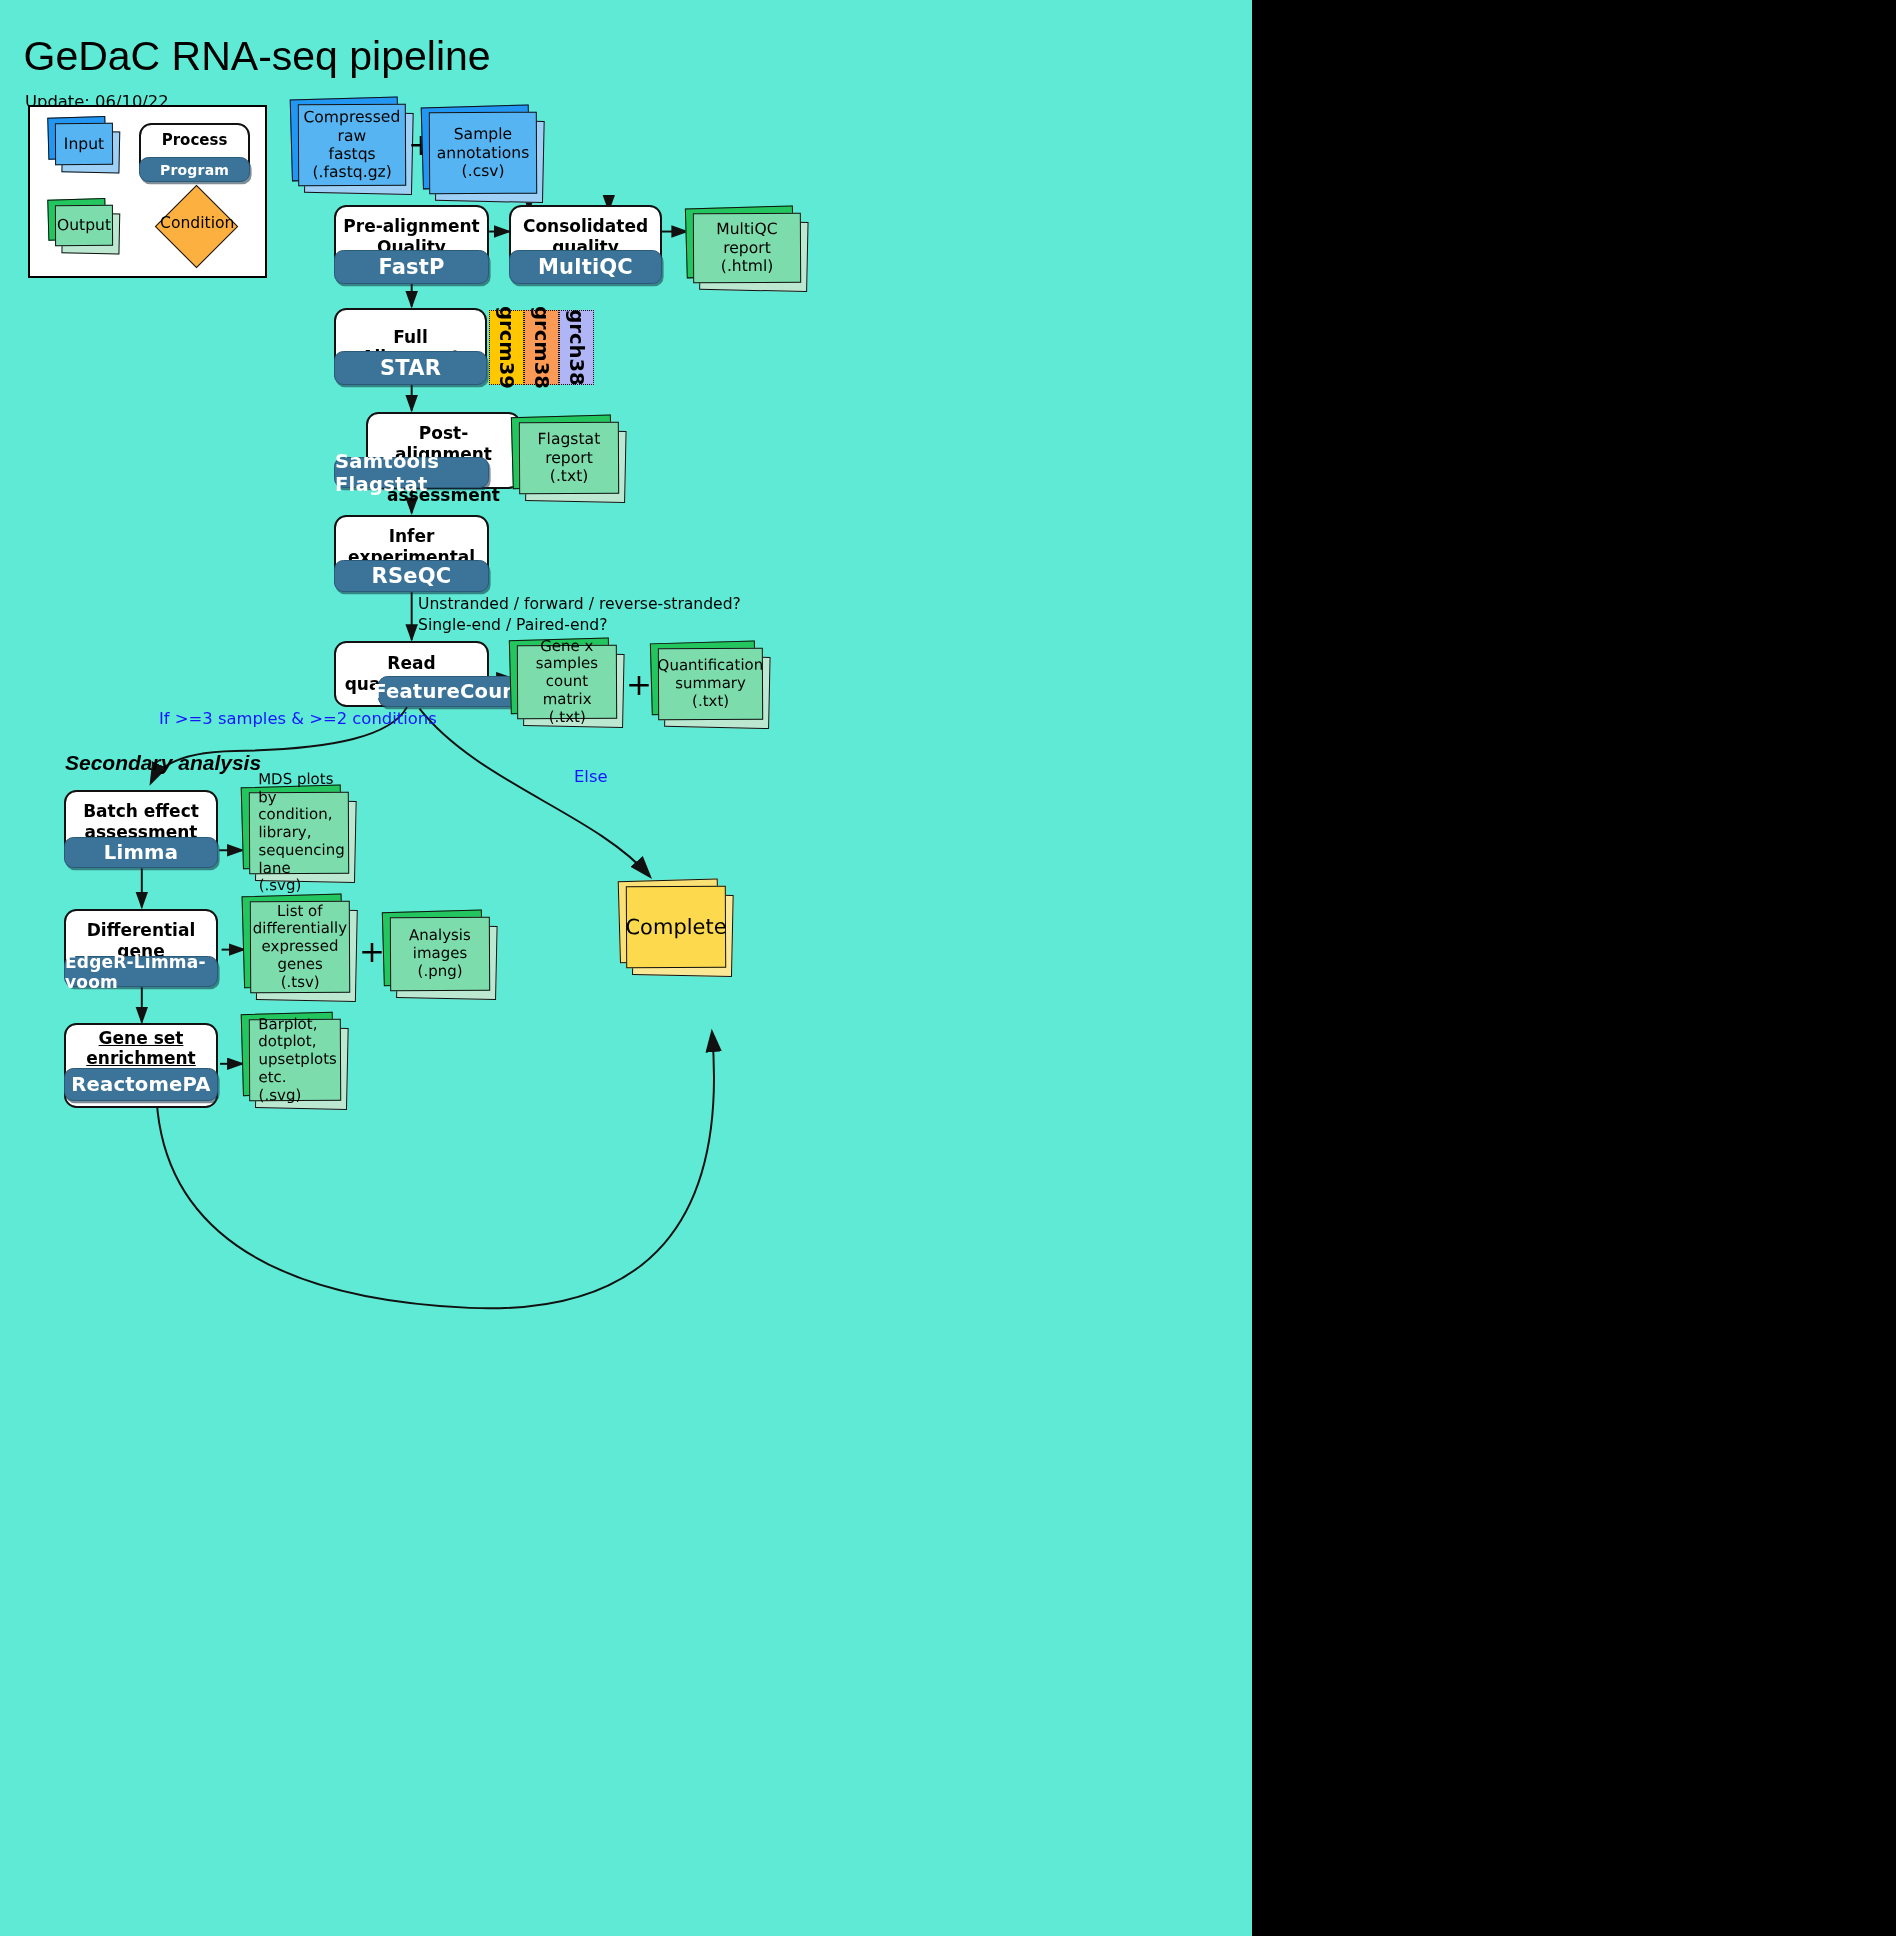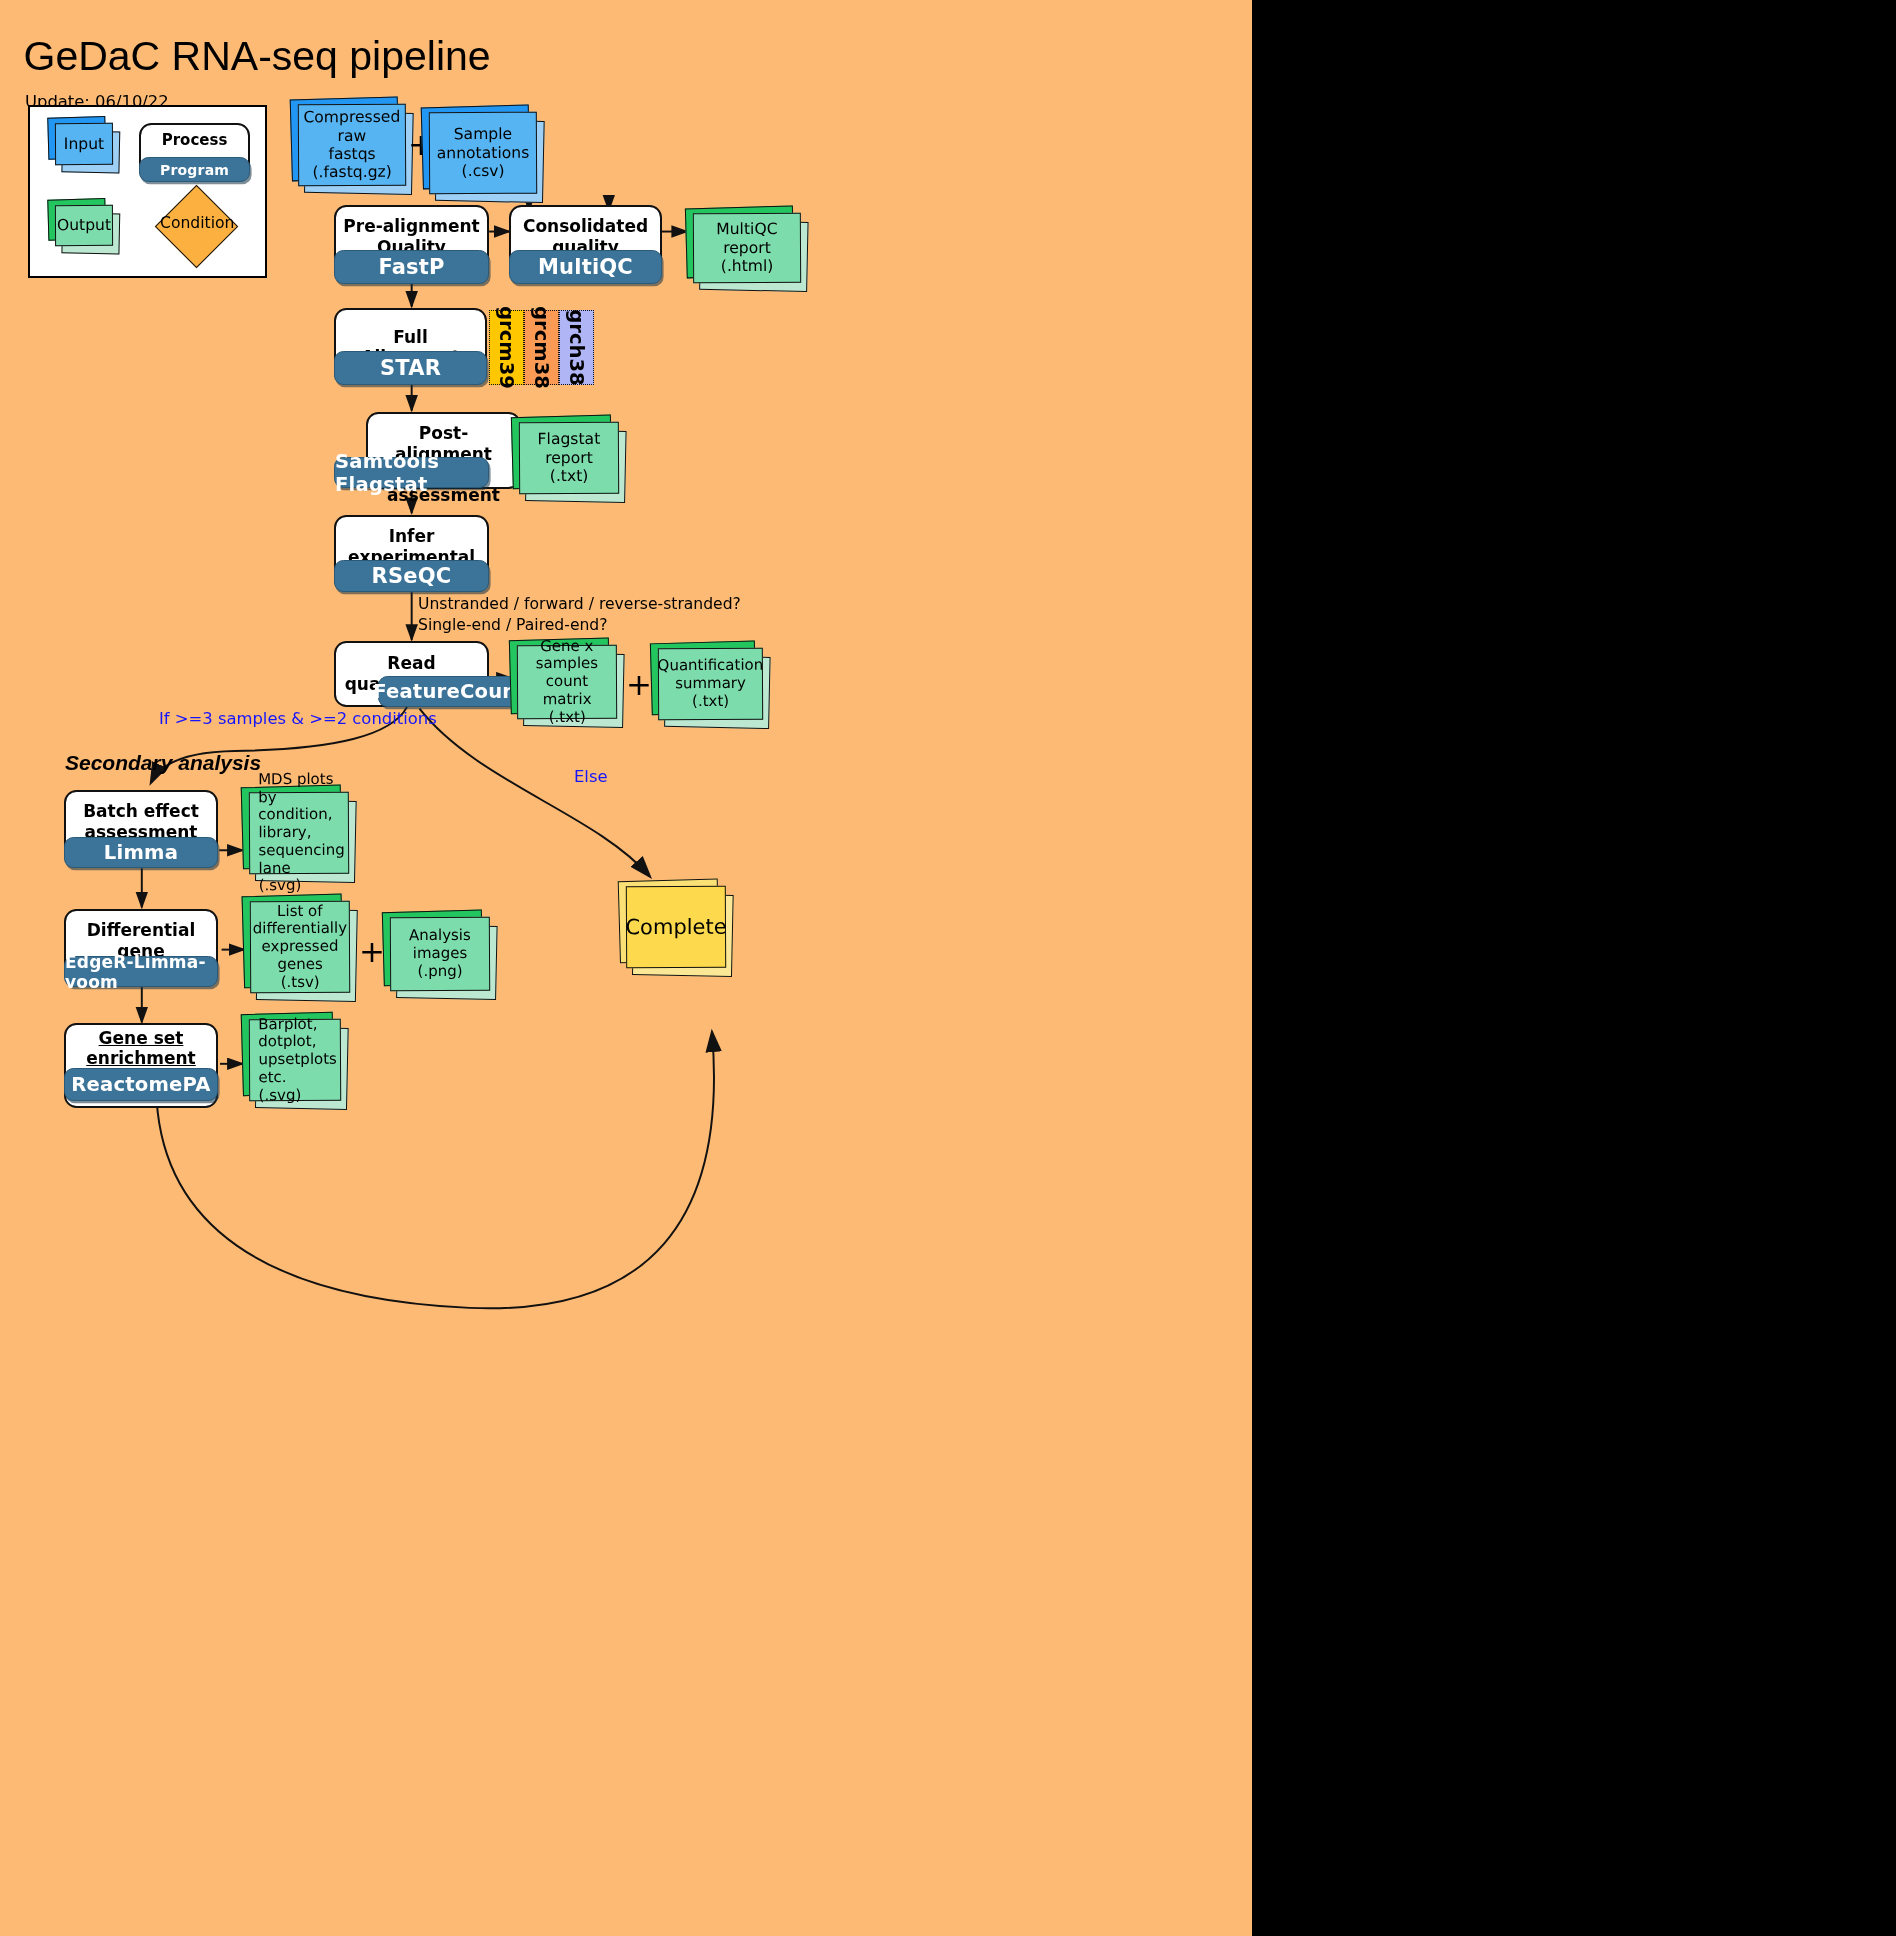--- a/index.html
+++ b/index.html
@@ -1,20 +1,20 @@
 <!DOCTYPE html>
 <html style="font-size:12.5px"><head>
 <meta charset="utf-8">
 <style>
   html, body { margin:0; padding:0; background:#000; }
   body { width:1896px; height:1936px; position:relative; font-family:"DejaVu Sans", sans-serif; }
 
   #canvas {
     position:absolute; left:0; top:0; width:1252px; height:1936px;
-    background:#fdba74; overflow:hidden;
+    background:#5eead4; overflow:hidden;
   }
 
   #edges { position:absolute; left:0; top:0; width:1252px; height:1936px; pointer-events:none; }
 
   .title {
     position:absolute; left:23.5px; top:33px;
     font-family:"Liberation Sans", sans-serif;
     font-size:41px; color:#000; letter-spacing:0px; white-space:nowrap;
   }
   .subtitle {

